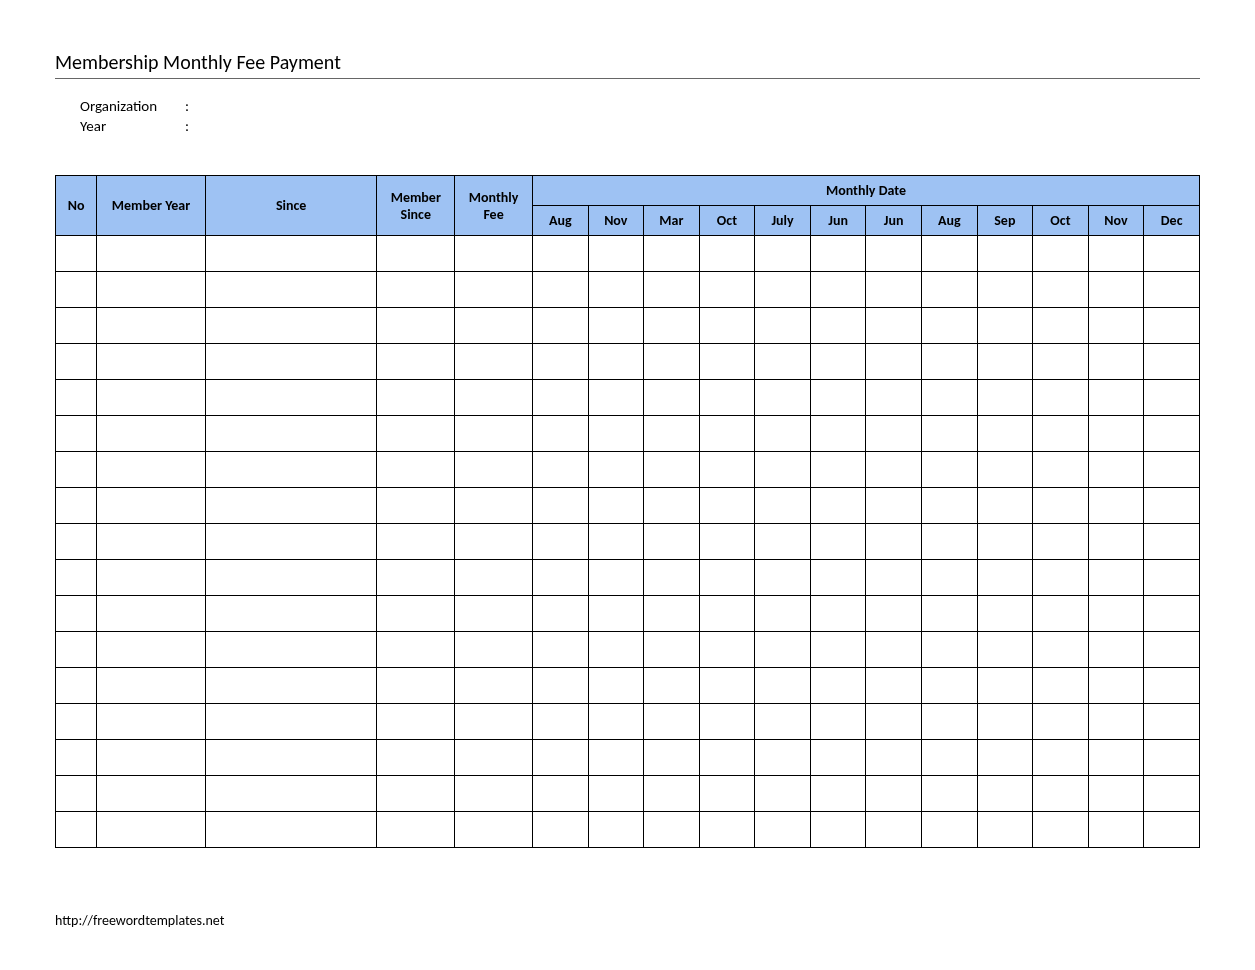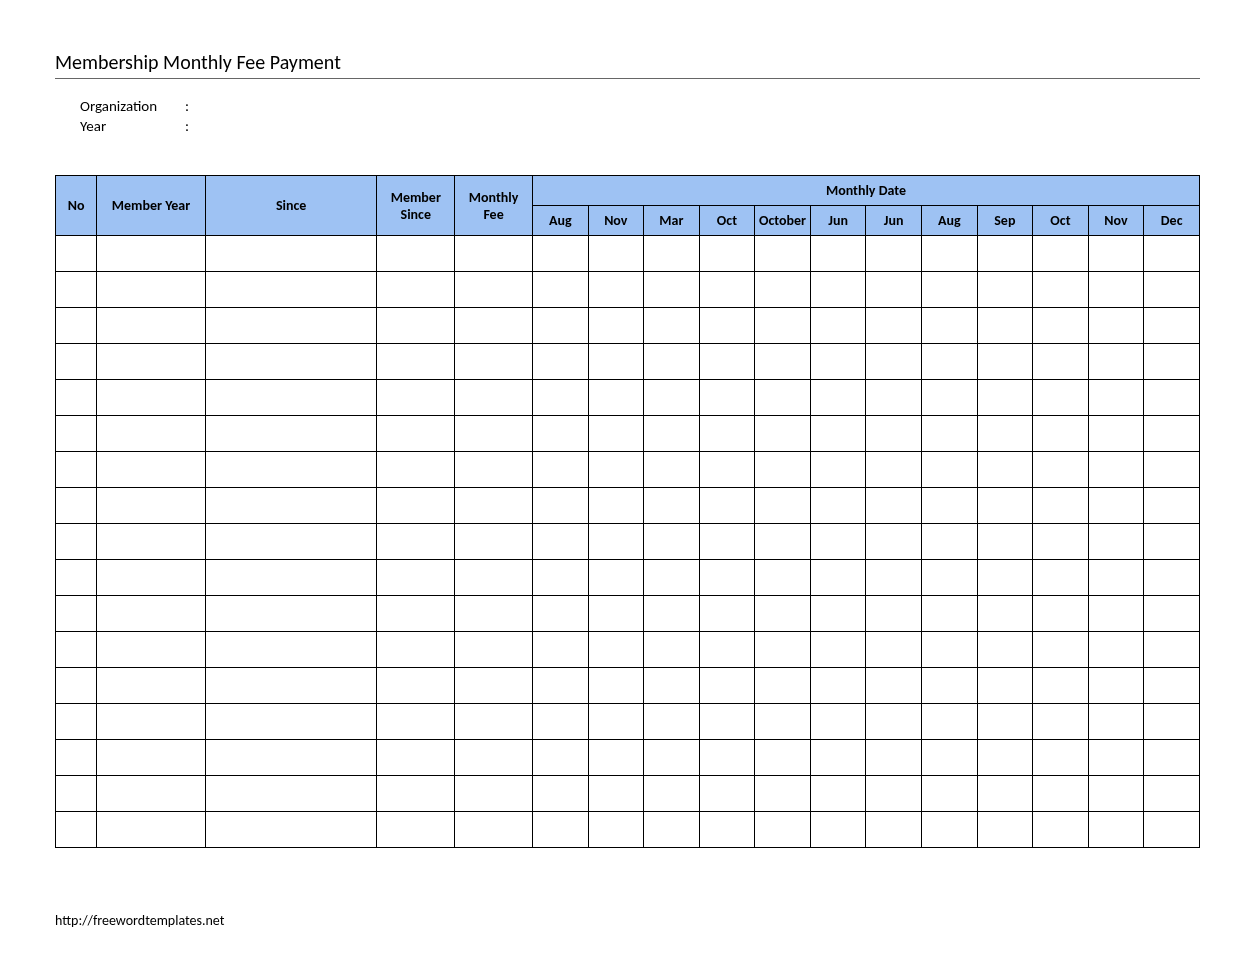--- a/index.html
+++ b/index.html
@@ -118,21 +118,21 @@
       <th rowspan="2" class="tall">Since</th>
       <th rowspan="2" class="tall">Member Since</th>
       <th rowspan="2" class="tall">Monthly Fee</th>
       <th colspan="12">Monthly Date</th>
     </tr>
     <tr>
       <th class="sub">Aug</th>
       <th class="sub">Nov</th>
       <th class="sub">Mar</th>
       <th class="sub">Oct</th>
-      <th class="sub">October</th>
+      <th class="sub">July</th>
       <th class="sub">Jun</th>
       <th class="sub">Jun</th>
       <th class="sub">Aug</th>
       <th class="sub">Sep</th>
       <th class="sub">Oct</th>
       <th class="sub">Nov</th>
       <th class="sub">Dec</th>
     </tr>
   </thead>
   <tbody id="table-body">

